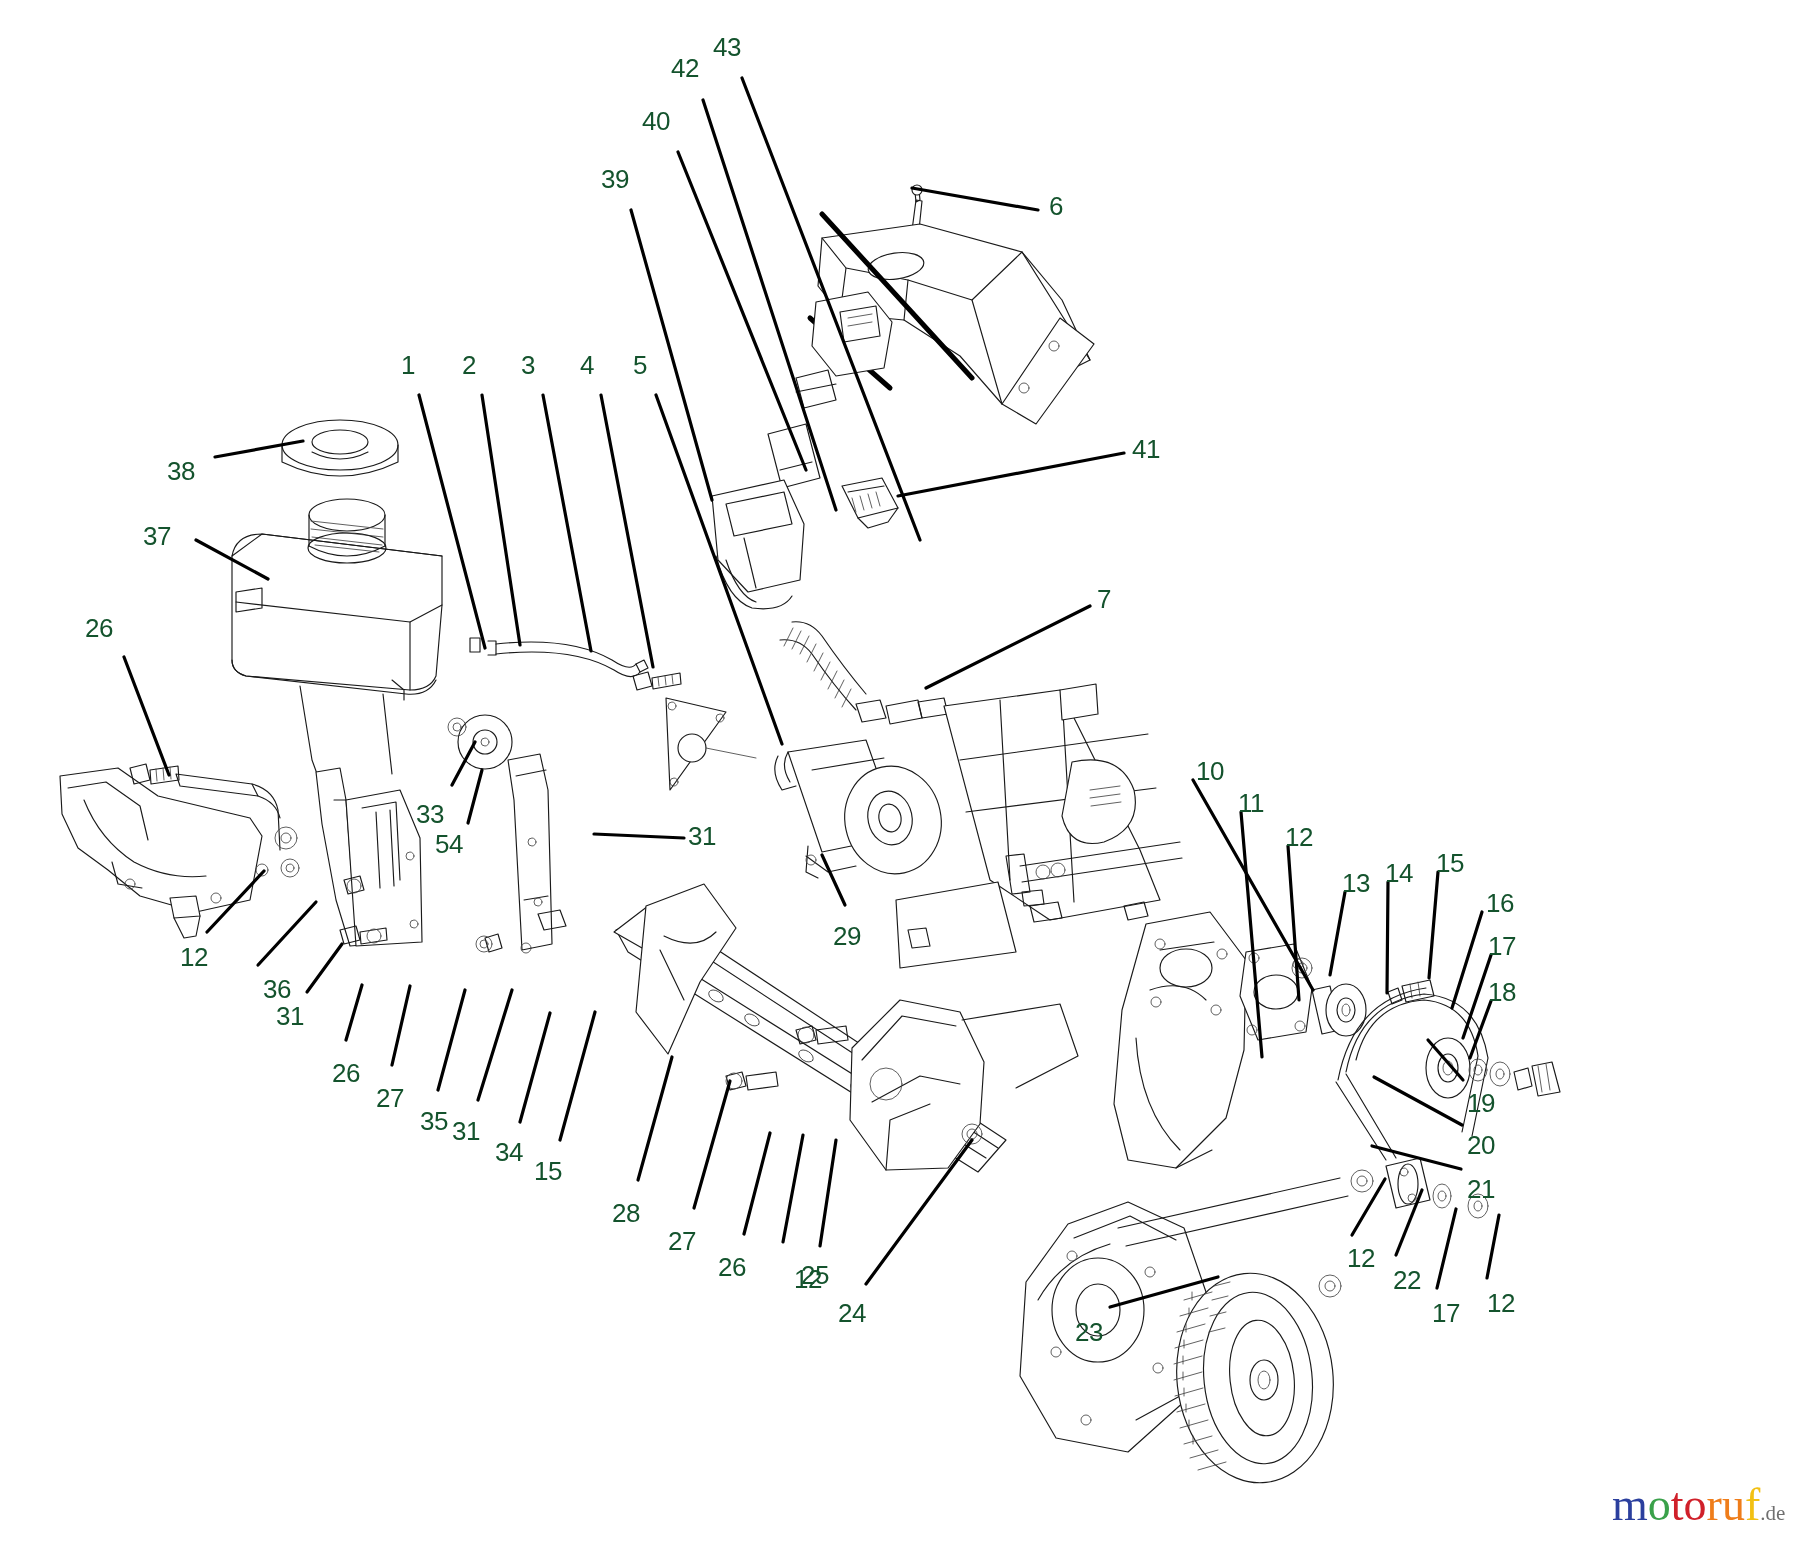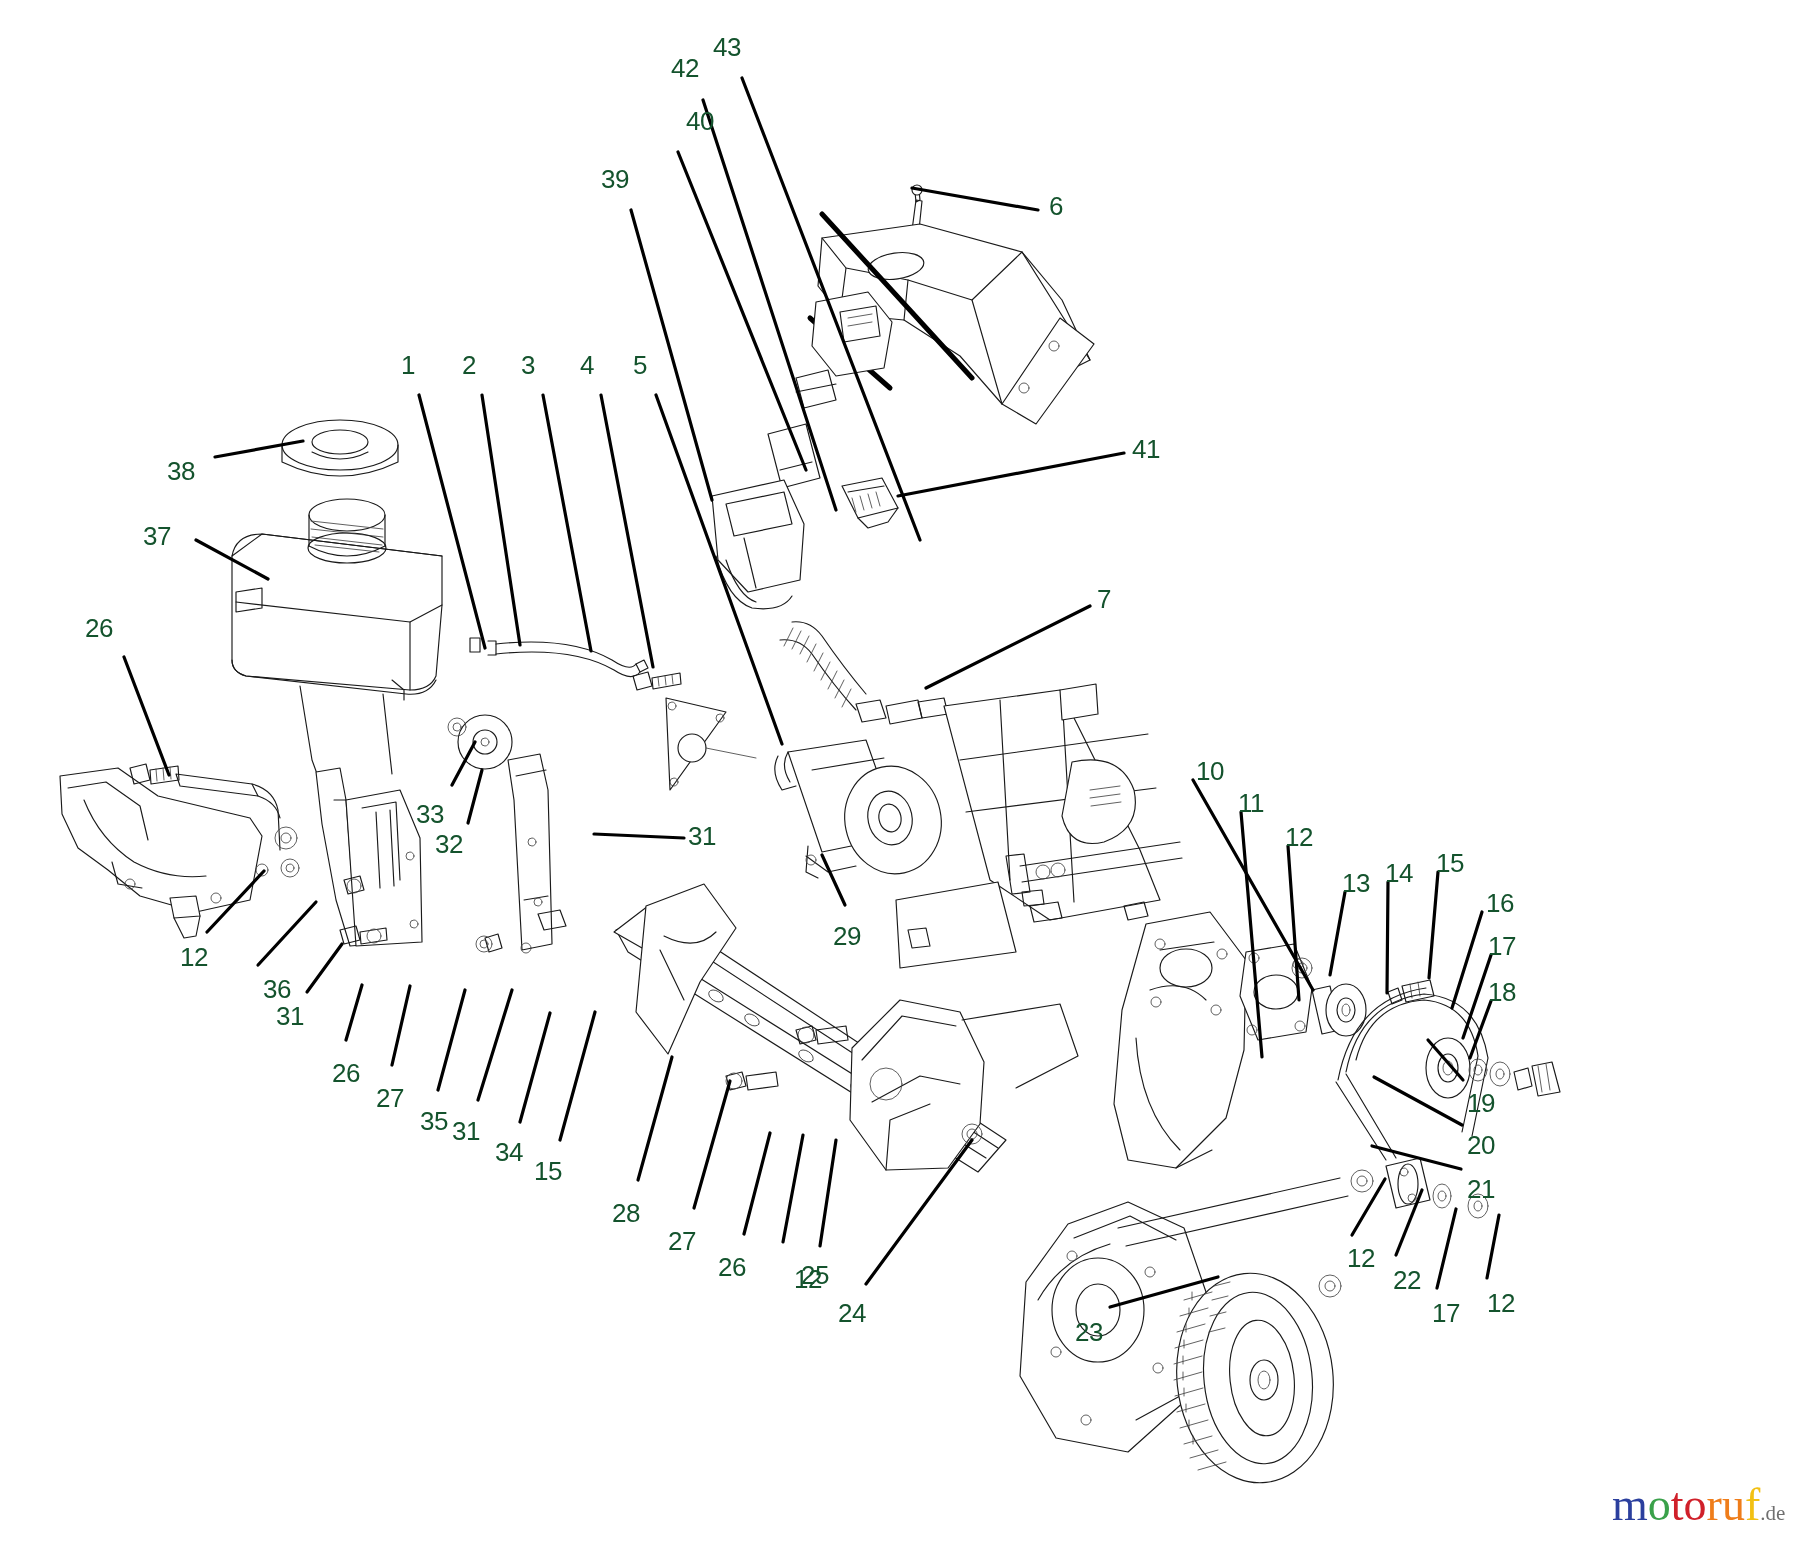--- a/index.html
+++ b/index.html
@@ -444,35 +444,35 @@
       <line x1="1110" y1="1307" x2="1218" y2="1277"></line>
       <line x1="1352" y1="1235" x2="1385" y2="1179"></line>
       <line x1="1396" y1="1255" x2="1422" y2="1190"></line>
       <line x1="1437" y1="1288" x2="1456" y2="1209"></line>
       <line x1="1487" y1="1278" x2="1499" y2="1215"></line>
     </g>
   </svg>
 
   <div class="callout" style="left:713px;  top:34px;">43</div>
   <div class="callout" style="left:671px;  top:55px;">42</div>
-  <div class="callout" style="left:686px;  top:108px;">40</div>
+  <div class="callout" style="left:642px;  top:108px;">40</div>
   <div class="callout" style="left:601px;  top:166px;">39</div>
   <div class="callout" style="left:1049px; top:193px;">6</div>
   <div class="callout" style="left:1132px; top:436px;">41</div>
   <div class="callout" style="left:167px;  top:458px;">38</div>
   <div class="callout" style="left:401px;  top:352px;">1</div>
   <div class="callout" style="left:462px;  top:352px;">2</div>
   <div class="callout" style="left:521px;  top:352px;">3</div>
   <div class="callout" style="left:580px;  top:352px;">4</div>
   <div class="callout" style="left:633px;  top:352px;">5</div>
   <div class="callout" style="left:143px;  top:523px;">37</div>
   <div class="callout" style="left:1097px; top:586px;">7</div>
   <div class="callout" style="left:85px;   top:615px;">26</div>
   <div class="callout" style="left:416px;  top:793px;margin-top:8px;">33</div>
-  <div class="callout" style="left:435px;  top:831px;">32</div>
+  <div class="callout" style="left:435px;  top:831px;">54</div>
   <div class="callout" style="left:688px;  top:823px;">31</div>
   <div class="callout" style="left:833px;  top:923px;">29</div>
   <div class="callout" style="left:1196px; top:758px;">10</div>
   <div class="callout" style="left:1238px; top:790px;">11</div>
   <div class="callout" style="left:1285px; top:824px;">12</div>
   <div class="callout" style="left:1342px; top:870px;">13</div>
   <div class="callout" style="left:1385px; top:860px;">14</div>
   <div class="callout" style="left:1436px; top:850px;">15</div>
   <div class="callout" style="left:1486px; top:890px;">16</div>
   <div class="callout" style="left:1488px; top:933px;">17</div>

